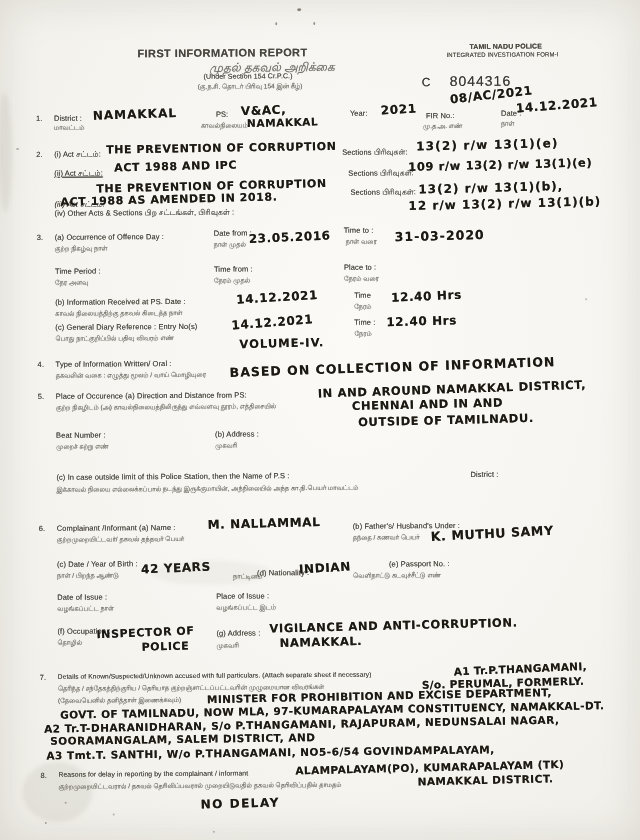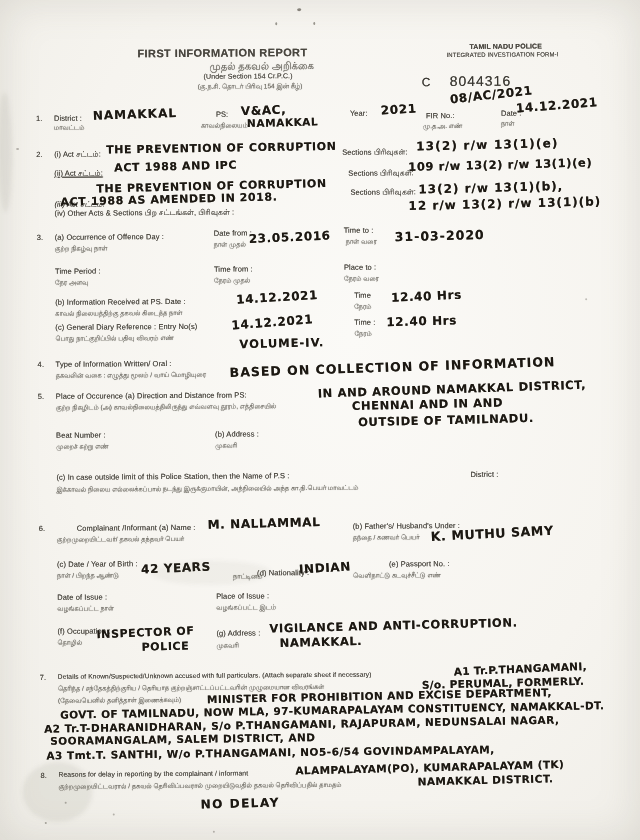--- a/index.html
+++ b/index.html
@@ -40,21 +40,21 @@
   .speck{position:absolute;background:#5a564d;border-radius:50%;}
   .smudge{position:absolute;background:rgba(110,105,92,.10);filter:blur(2px);border-radius:50%;}
 </style>
 </head>
 <body>
 
 <div class="page">
   <div class="doc">
 
     <span class="p pb" style="left:140px;top:46px;font-size:11px;letter-spacing:.4px;">FIRST INFORMATION REPORT</span>
-    <span class="t" style="left:212px;top:60px;font-size:10px;">முதல் தகவல் அறிக்கை</span>
+    <span class="t" style="left:212px;top:60px;font-size:12px;font-style:italic;">முதல் தகவல் அறிக்கை</span>
     <span class="p" style="left:206px;top:72px;font-size:7px;">(Under Section 154 Cr.P.C.)</span>
     <span class="t" style="left:200px;top:82px;">(கு.ந.சி. தொடர் பிரிவு 154 இன் கீழ்)</span>
 
     <span class="p pb" style="left:472px;top:44px;font-size:7px;">TAMIL NADU POLICE</span>
     <span class="p" style="left:449px;top:53px;font-size:6px;">INTEGRATED INVESTIGATION FORM-I</span>
     <span class="p" style="left:424px;top:76px;font-size:12px;color:#3a3832;">C</span>
     <span class="p" style="left:452px;top:74px;font-size:14px;letter-spacing:1px;color:#3a3832;">8044316</span>
     <span class="h" style="left:452px;top:89px;font-size:12px;transform:rotate(-6deg);">08/AC/2021</span>
 
     <span class="p" style="left:38px;top:112px;">1.</span>
@@ -143,21 +143,21 @@
     <span class="p" style="left:56px;top:429px;">Beat Number :</span>
     <span class="t" style="left:56px;top:441px;">முறைச் சுற்று எண்</span>
     <span class="p" style="left:215px;top:429px;">(b) Address :</span>
     <span class="t" style="left:215px;top:441px;">முகவரி</span>
 
     <span class="p" style="left:56px;top:471px;">(c) In case outside limit of this Police Station, then the Name of P.S :</span>
     <span class="p" style="left:470px;top:471px;">District :</span>
     <span class="t" style="left:56px;top:484px;">இக்காவல் நிலைய எல்லைக்கப்பால் நடந்து இருக்குமாயின், அந்நிலையில் அந்த கா.நி.பெயர்   மாவட்டம்</span>
 
     <span class="p" style="left:38px;top:522px;">6.</span>
-    <span class="p" style="left:56px;top:522px;margin-left:20px;">Complainant /Informant (a) Name :</span>
+    <span class="p" style="left:56px;top:522px;">Complainant /Informant (a) Name :</span>
     <span class="h" style="left:207px;top:516px;font-size:12px;transform:rotate(-1deg);">M. NALLAMMAL</span>
     <span class="p" style="left:352px;top:522px;">(b) Father's/ Husband's Under :</span>
     <span class="t" style="left:56px;top:534px;">குற்றமுறையிட்டவர்/ தகவல் தந்தவர் பெயர்</span>
     <span class="t" style="left:352px;top:534px;">தந்தை / கணவர் பெயர்</span>
     <span class="h" style="left:430px;top:527px;font-size:12.5px;transform:rotate(-2.5deg);">K. MUTHU SAMY</span>
 
     <span class="p" style="left:56px;top:558px;">(c) Date / Year of Birth :</span>
     <span class="t" style="left:56px;top:570px;">நாள் / பிறந்த ஆண்டு</span>
     <span class="h" style="left:140px;top:560px;font-size:12px;transform:rotate(-2deg);">42 YEARS</span>
     <span class="p" style="left:232px;top:568px;margin-left:24px;">(d) Nationality :</span>

